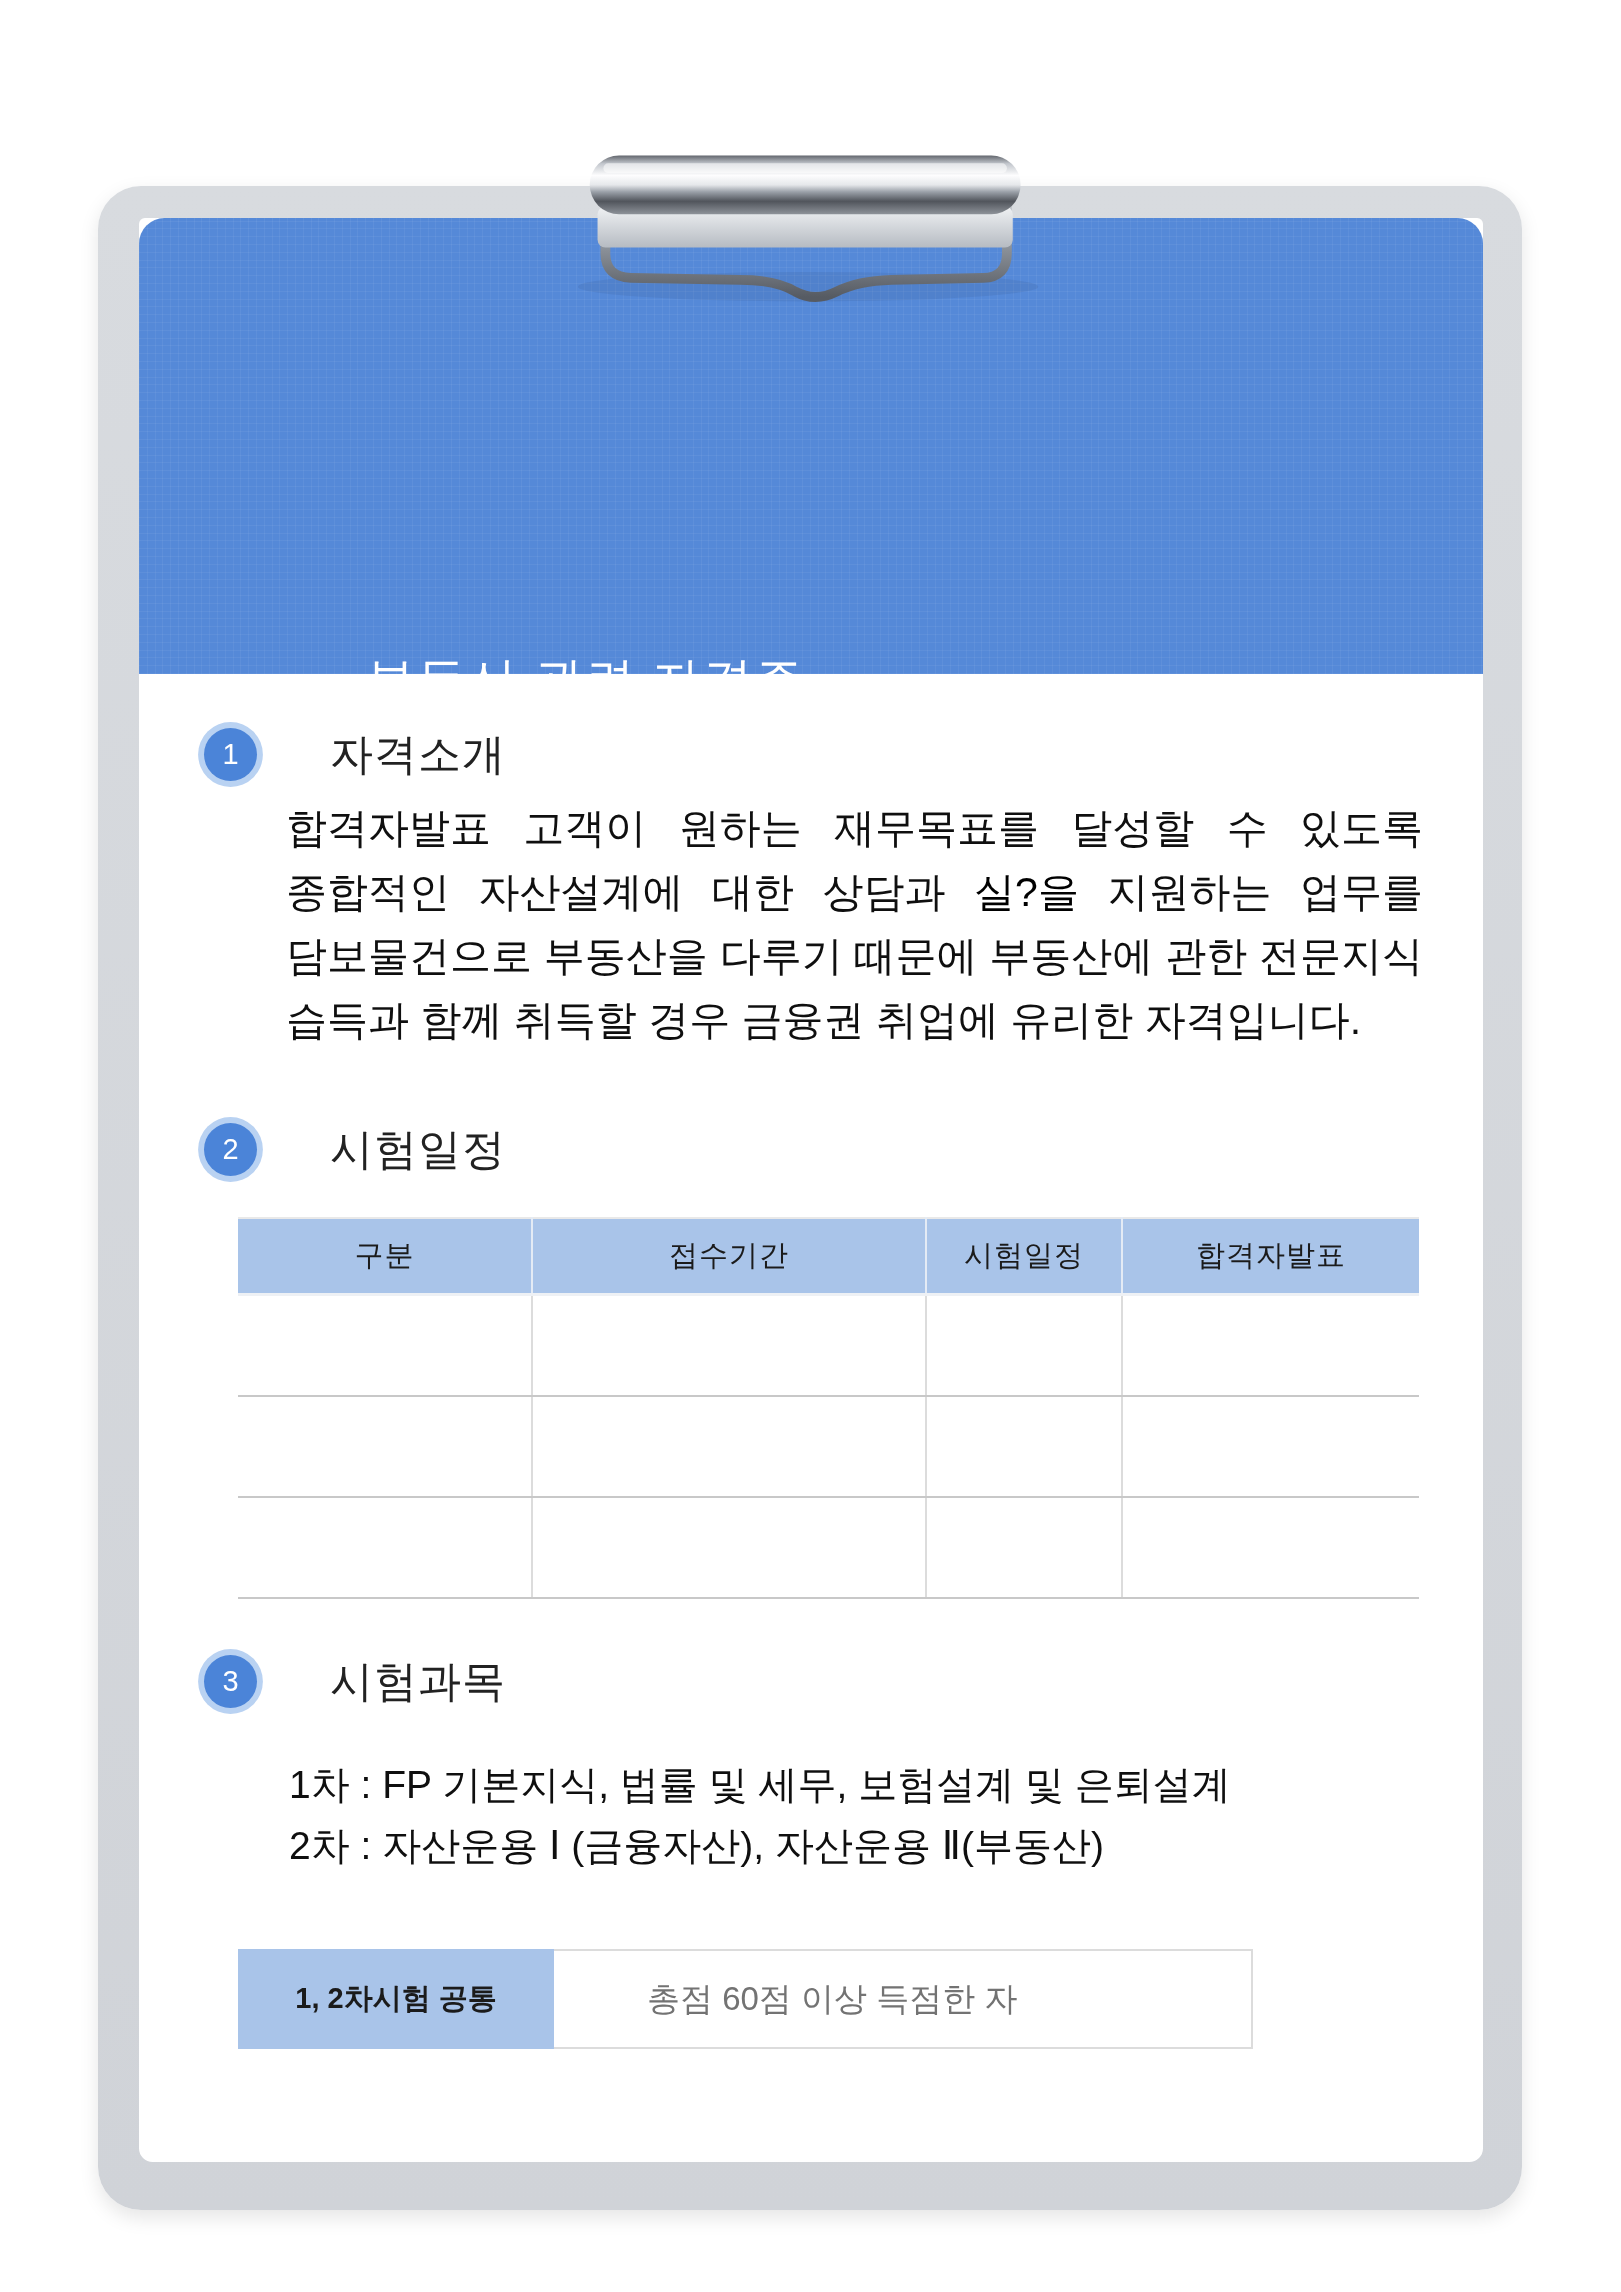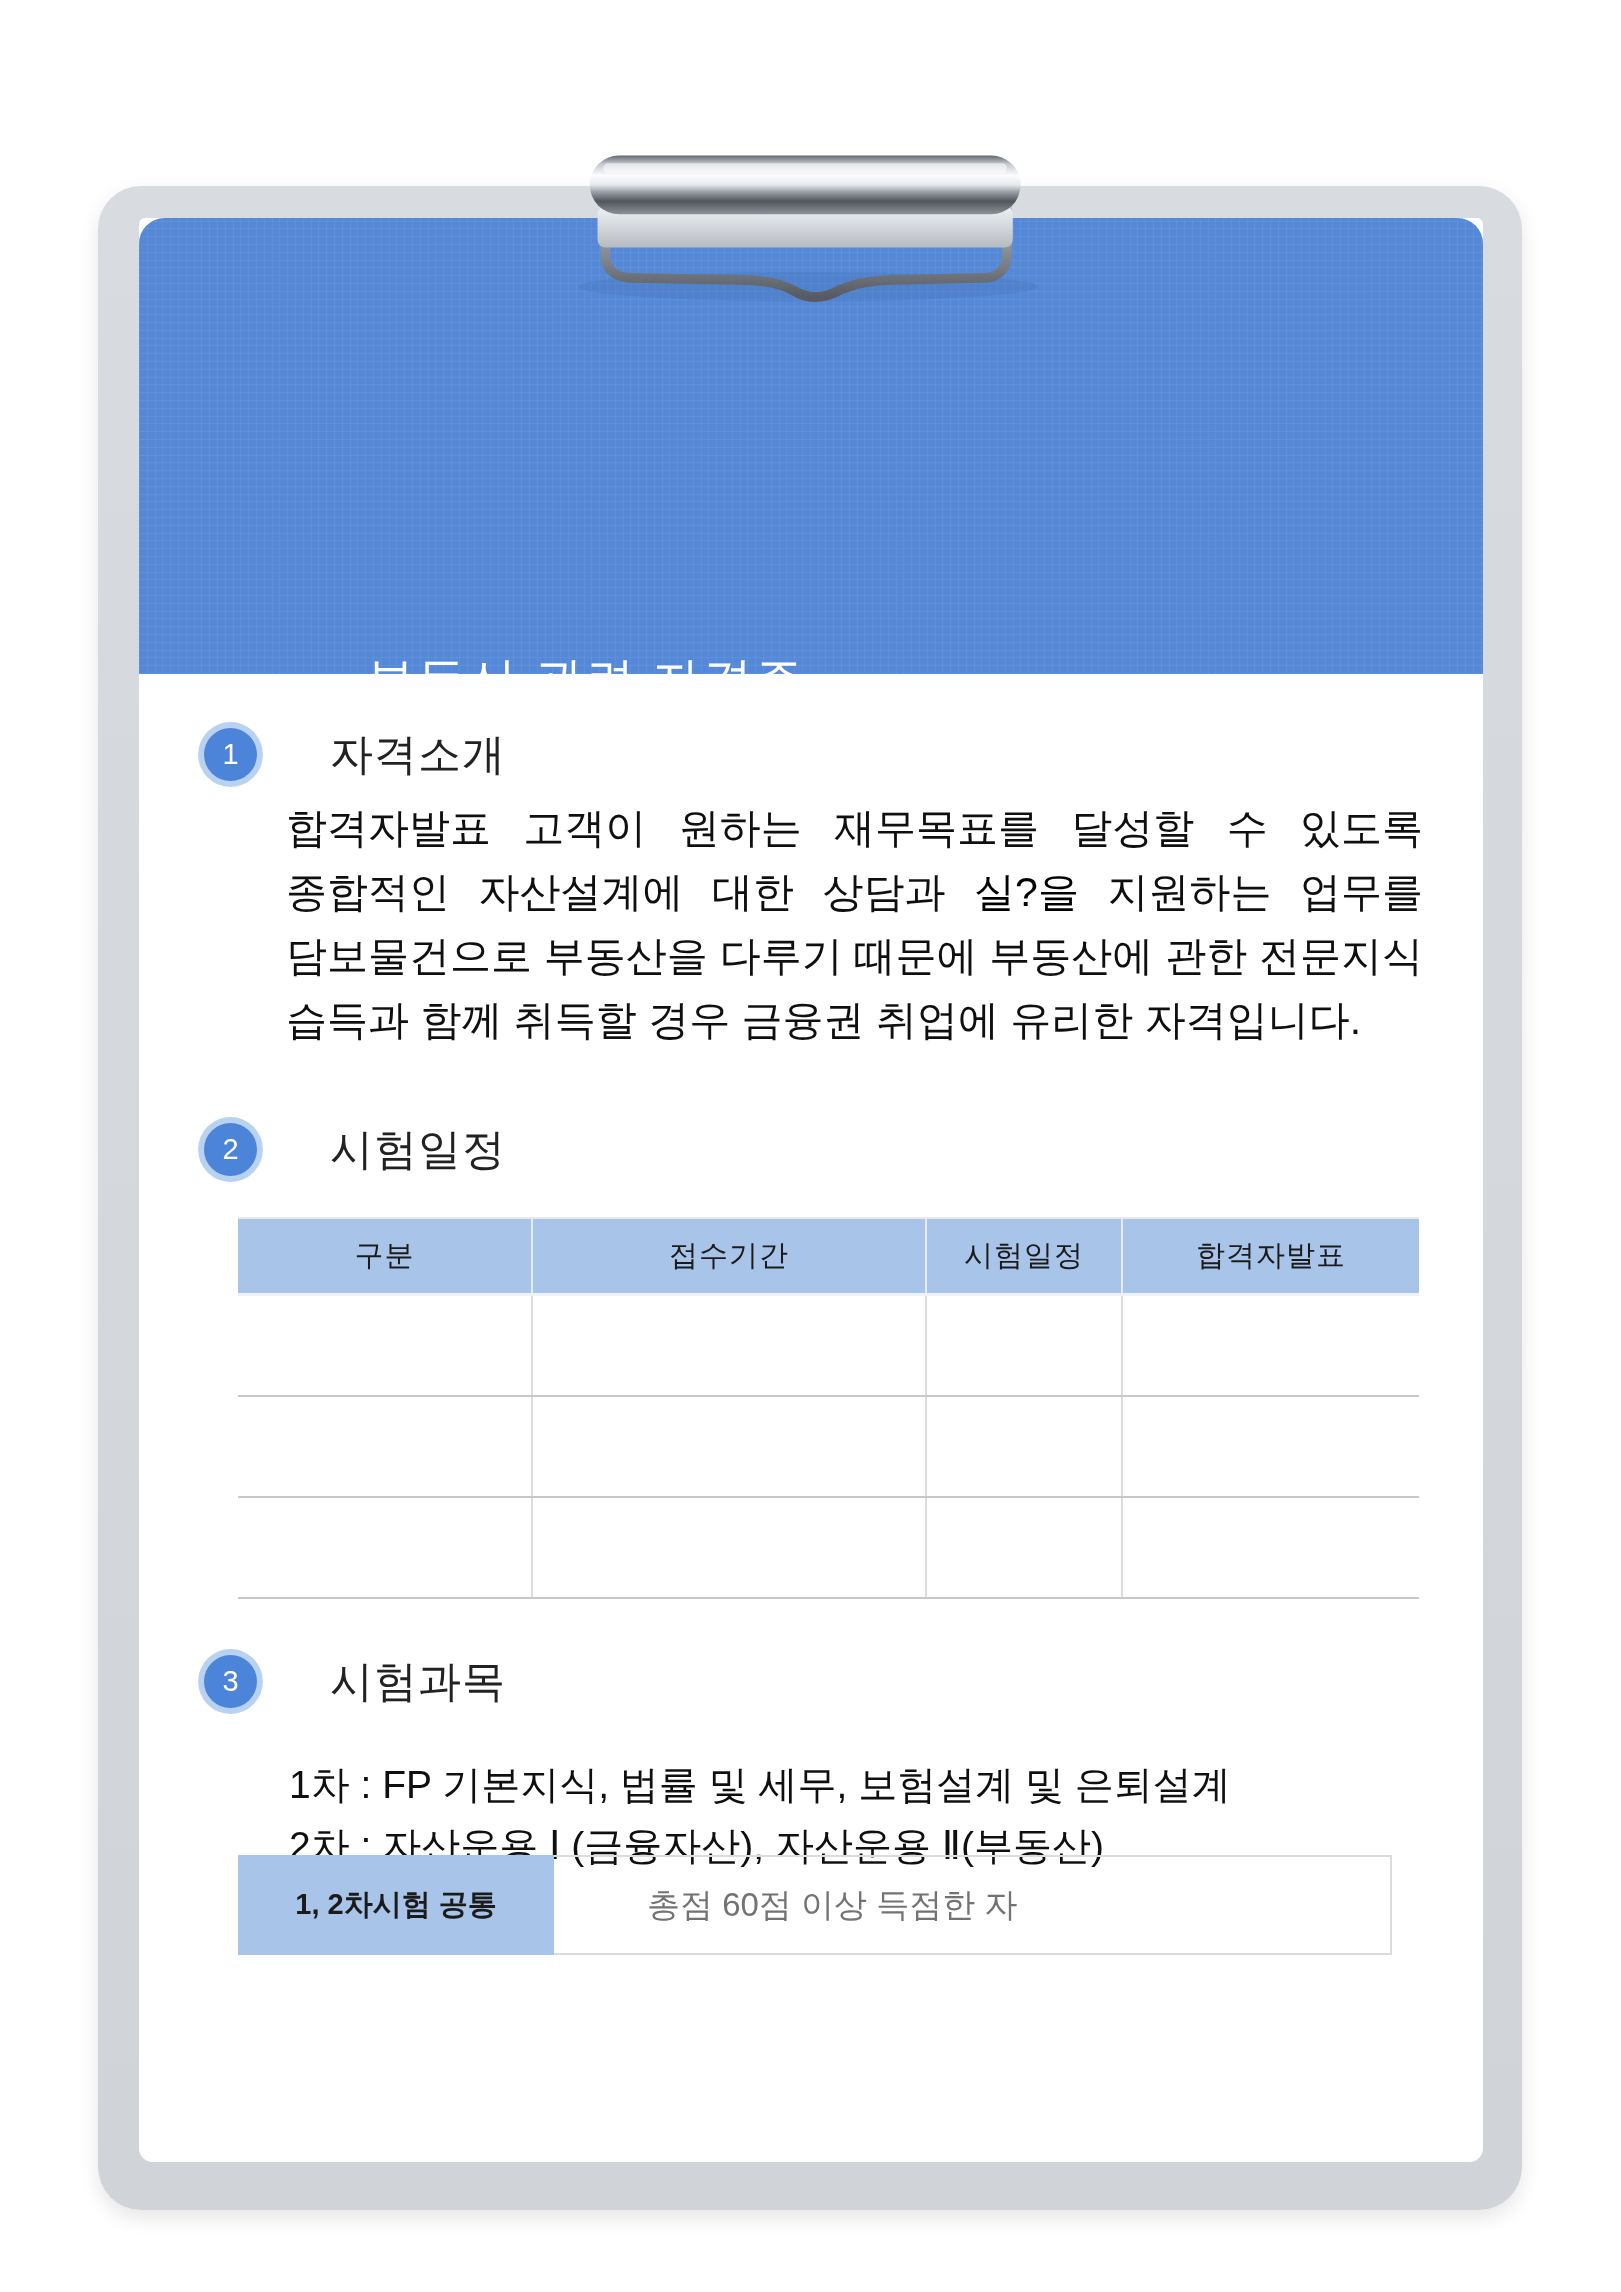--- a/index.html
+++ b/index.html
@@ -74,21 +74,21 @@
   }
   .sched th:not(:last-child){border-right:2px solid #e4ebf5;}
   .sched td{
     height:97px;background:#ffffff;border-bottom:2.9px solid #c8c8c8;
   }
   .sched td:not(:last-child){border-right:2px solid #dcdcdc;}
   
   .subjects{position:absolute;left:269px;top:1754px;margin-left:20px;}
   .subj-line{font-size:39px;line-height:61px;color:#0f0f0f;}
   
-  .info{position:absolute;left:238px;top:1855px;width:1154px;height:100px;}
+  .info{position:absolute;left:238px;top:1949px;width:1015px;height:100px;}
   .info-label{
     position:absolute;left:0;top:0;width:316px;height:100px;background:#a9c4e9;
     display:flex;align-items:center;justify-content:center;
     font-size:29px;font-weight:600;color:#1b1b1b;
   }
   .info-value{
     position:absolute;left:316px;top:0;right:0;height:100px;
     border:2px solid #dcdcdc;border-left:none;box-sizing:border-box;
     display:flex;align-items:center;padding-left:93px;
     font-size:33px;color:#737373;

